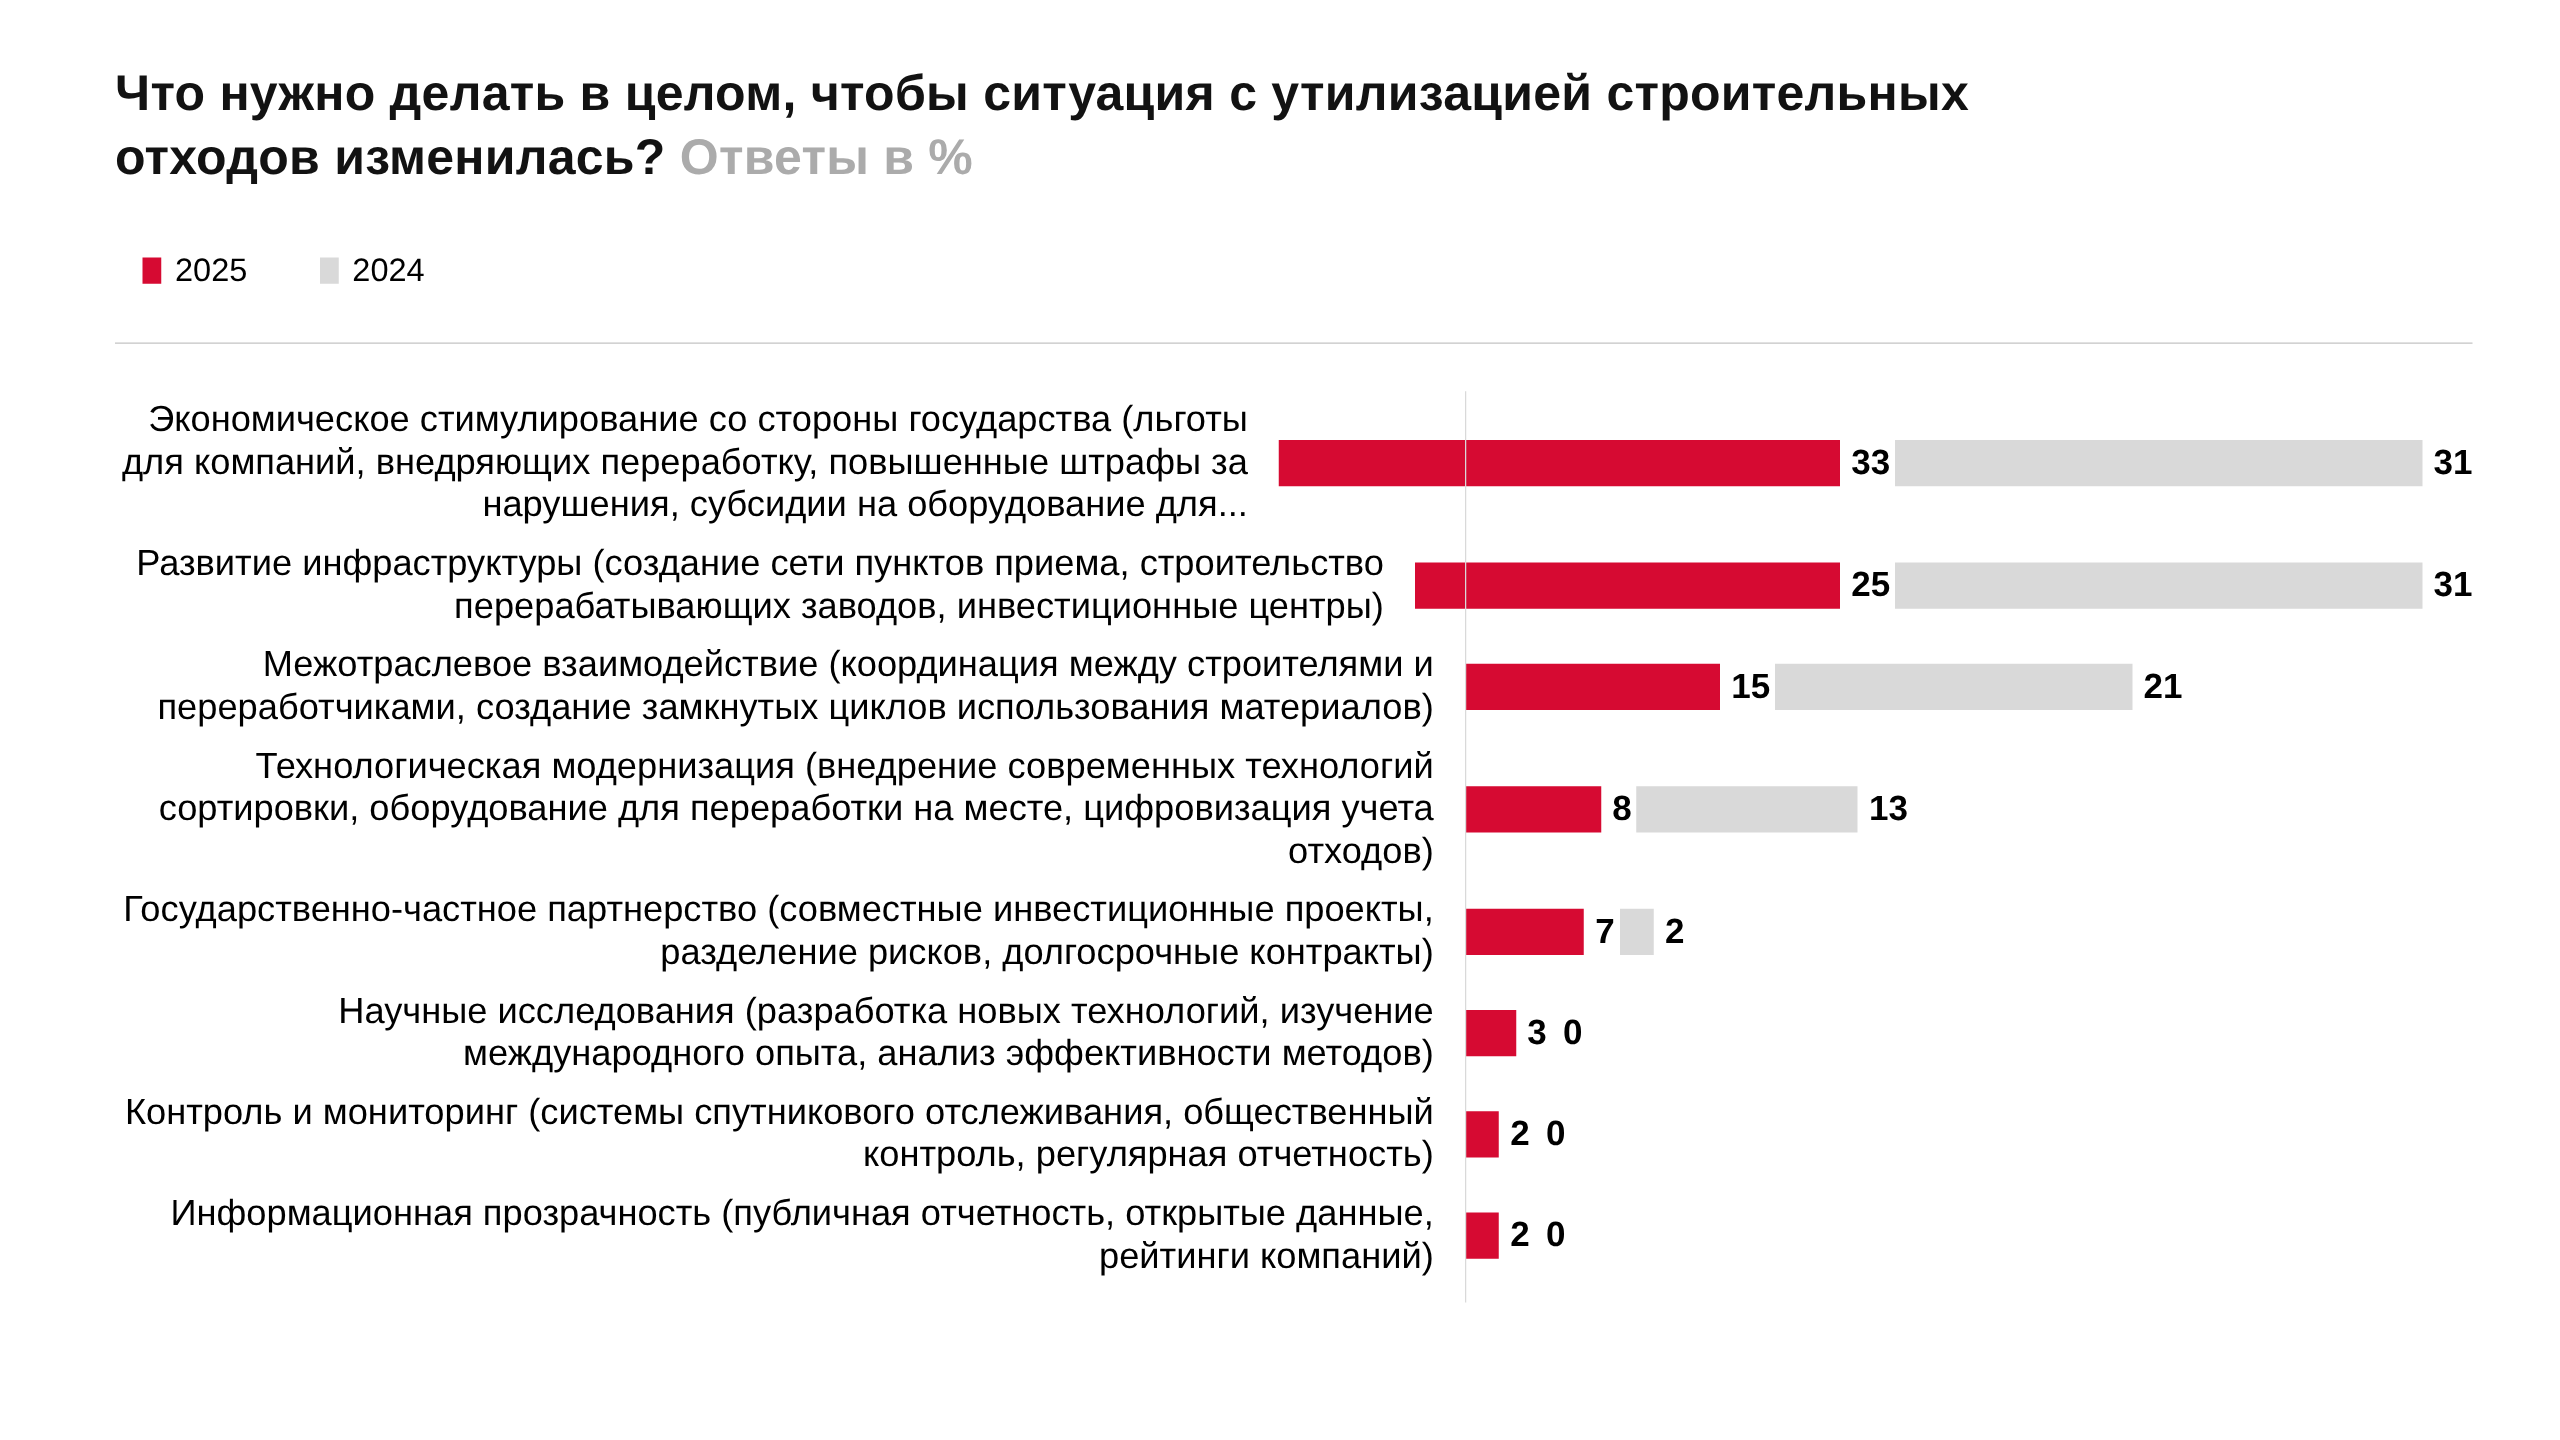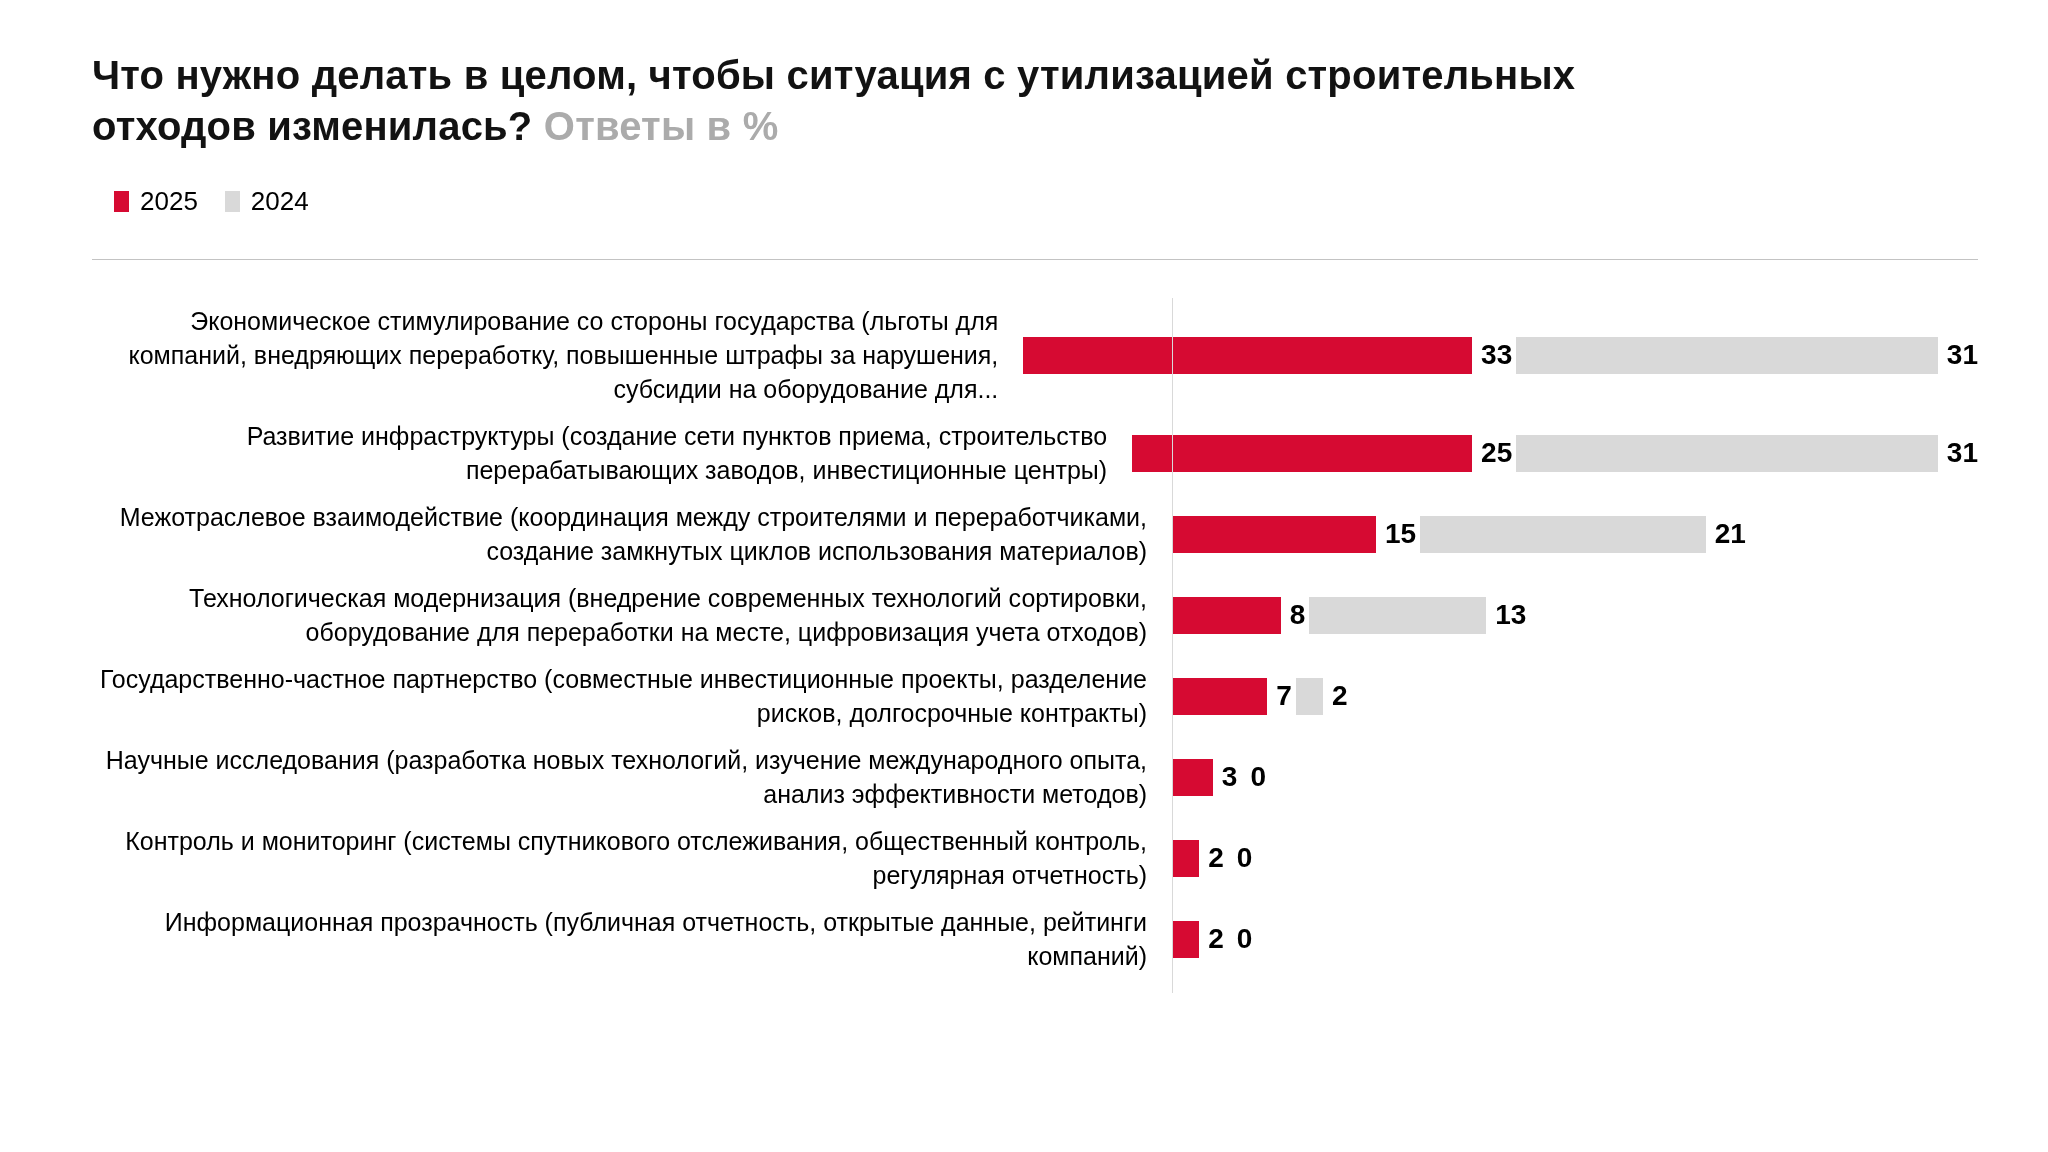--- a/index.html
+++ b/index.html
@@ -23,25 +23,25 @@
     font-size: 40px;
     line-height: 51px;
     font-weight: 700;
     color: #121212;
     letter-spacing: 0.2px;
   }
   .title .suffix {
     color: #ABABAB;
   }
   .legend {
-    margin-top: 34px;
+    margin-top: 49px;
     margin-left: 22px;
     display: flex;
     align-items: center;
-    gap: 27px;
+    gap: 58px;
     font-size: 26px;
   }
   .legend-item {
     display: flex;
     align-items: center;
     gap: 11px;
   }
   .swatch {
     width: 15px;
     height: 21px;
@@ -68,21 +68,21 @@
   .row {
     display: flex;
     align-items: center;
     margin-bottom: 13px;
   }
   .cat-label {
     box-sizing: border-box;
     width: 1080px;
     padding-right: 25px;
     text-align: right;
-    font-size: 25px;
+    font-size: 29px;
     line-height: 34px;
     color: #000000;
   }
   .bars {
     display: flex;
     flex-direction: row;
     gap: 4px;
   }
   .bar-row {
     display: flex;

